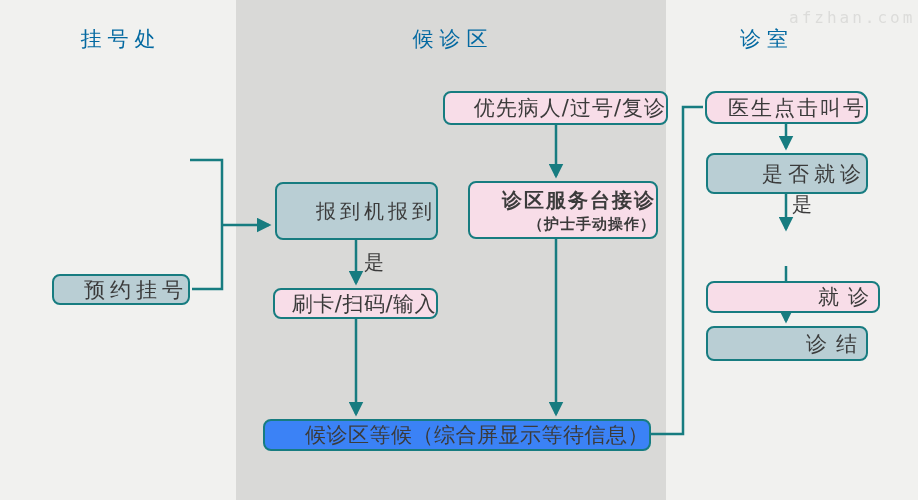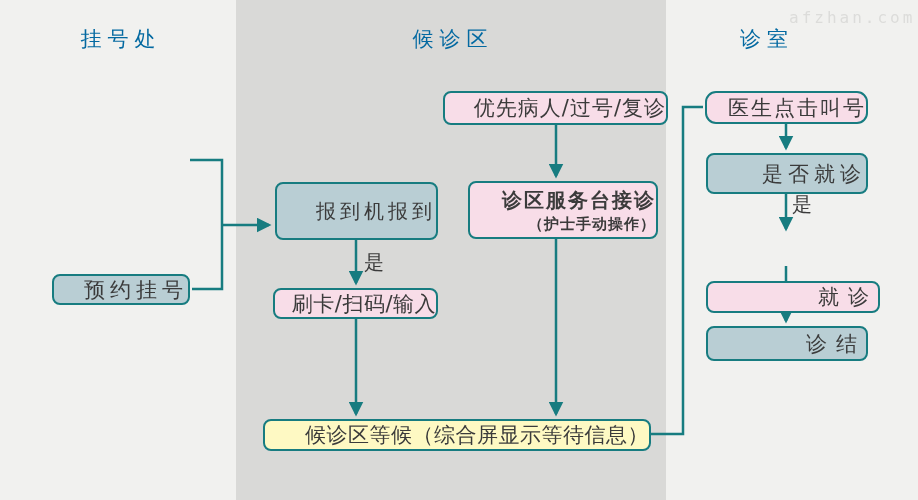--- a/index.html
+++ b/index.html
@@ -21,21 +21,21 @@
     font-size:16px;letter-spacing:3px;color:#dcdcda;white-space:nowrap;
   }
   .node{
     position:absolute;box-sizing:border-box;z-index:2;
     border:2.5px solid #177c80;border-radius:8px;
     display:flex;flex-direction:column;align-items:flex-end;justify-content:center;
     color:#3b3b3b;white-space:nowrap;
   }
   .fill-blue{background:#b9ced4;}
   .fill-pink{background:#f8dde8;}
-  .fill-light{background:#fef9c3;}
+  .fill-light{background:#3b82f6;}
   .edge-label{
     position:absolute;z-index:2;font-size:20px;color:#3b3b3b;white-space:nowrap;
   }
   .l2{margin-top:1px;}
 </style>
 </head>
 <body>
 
 <div class="canvas">
 

